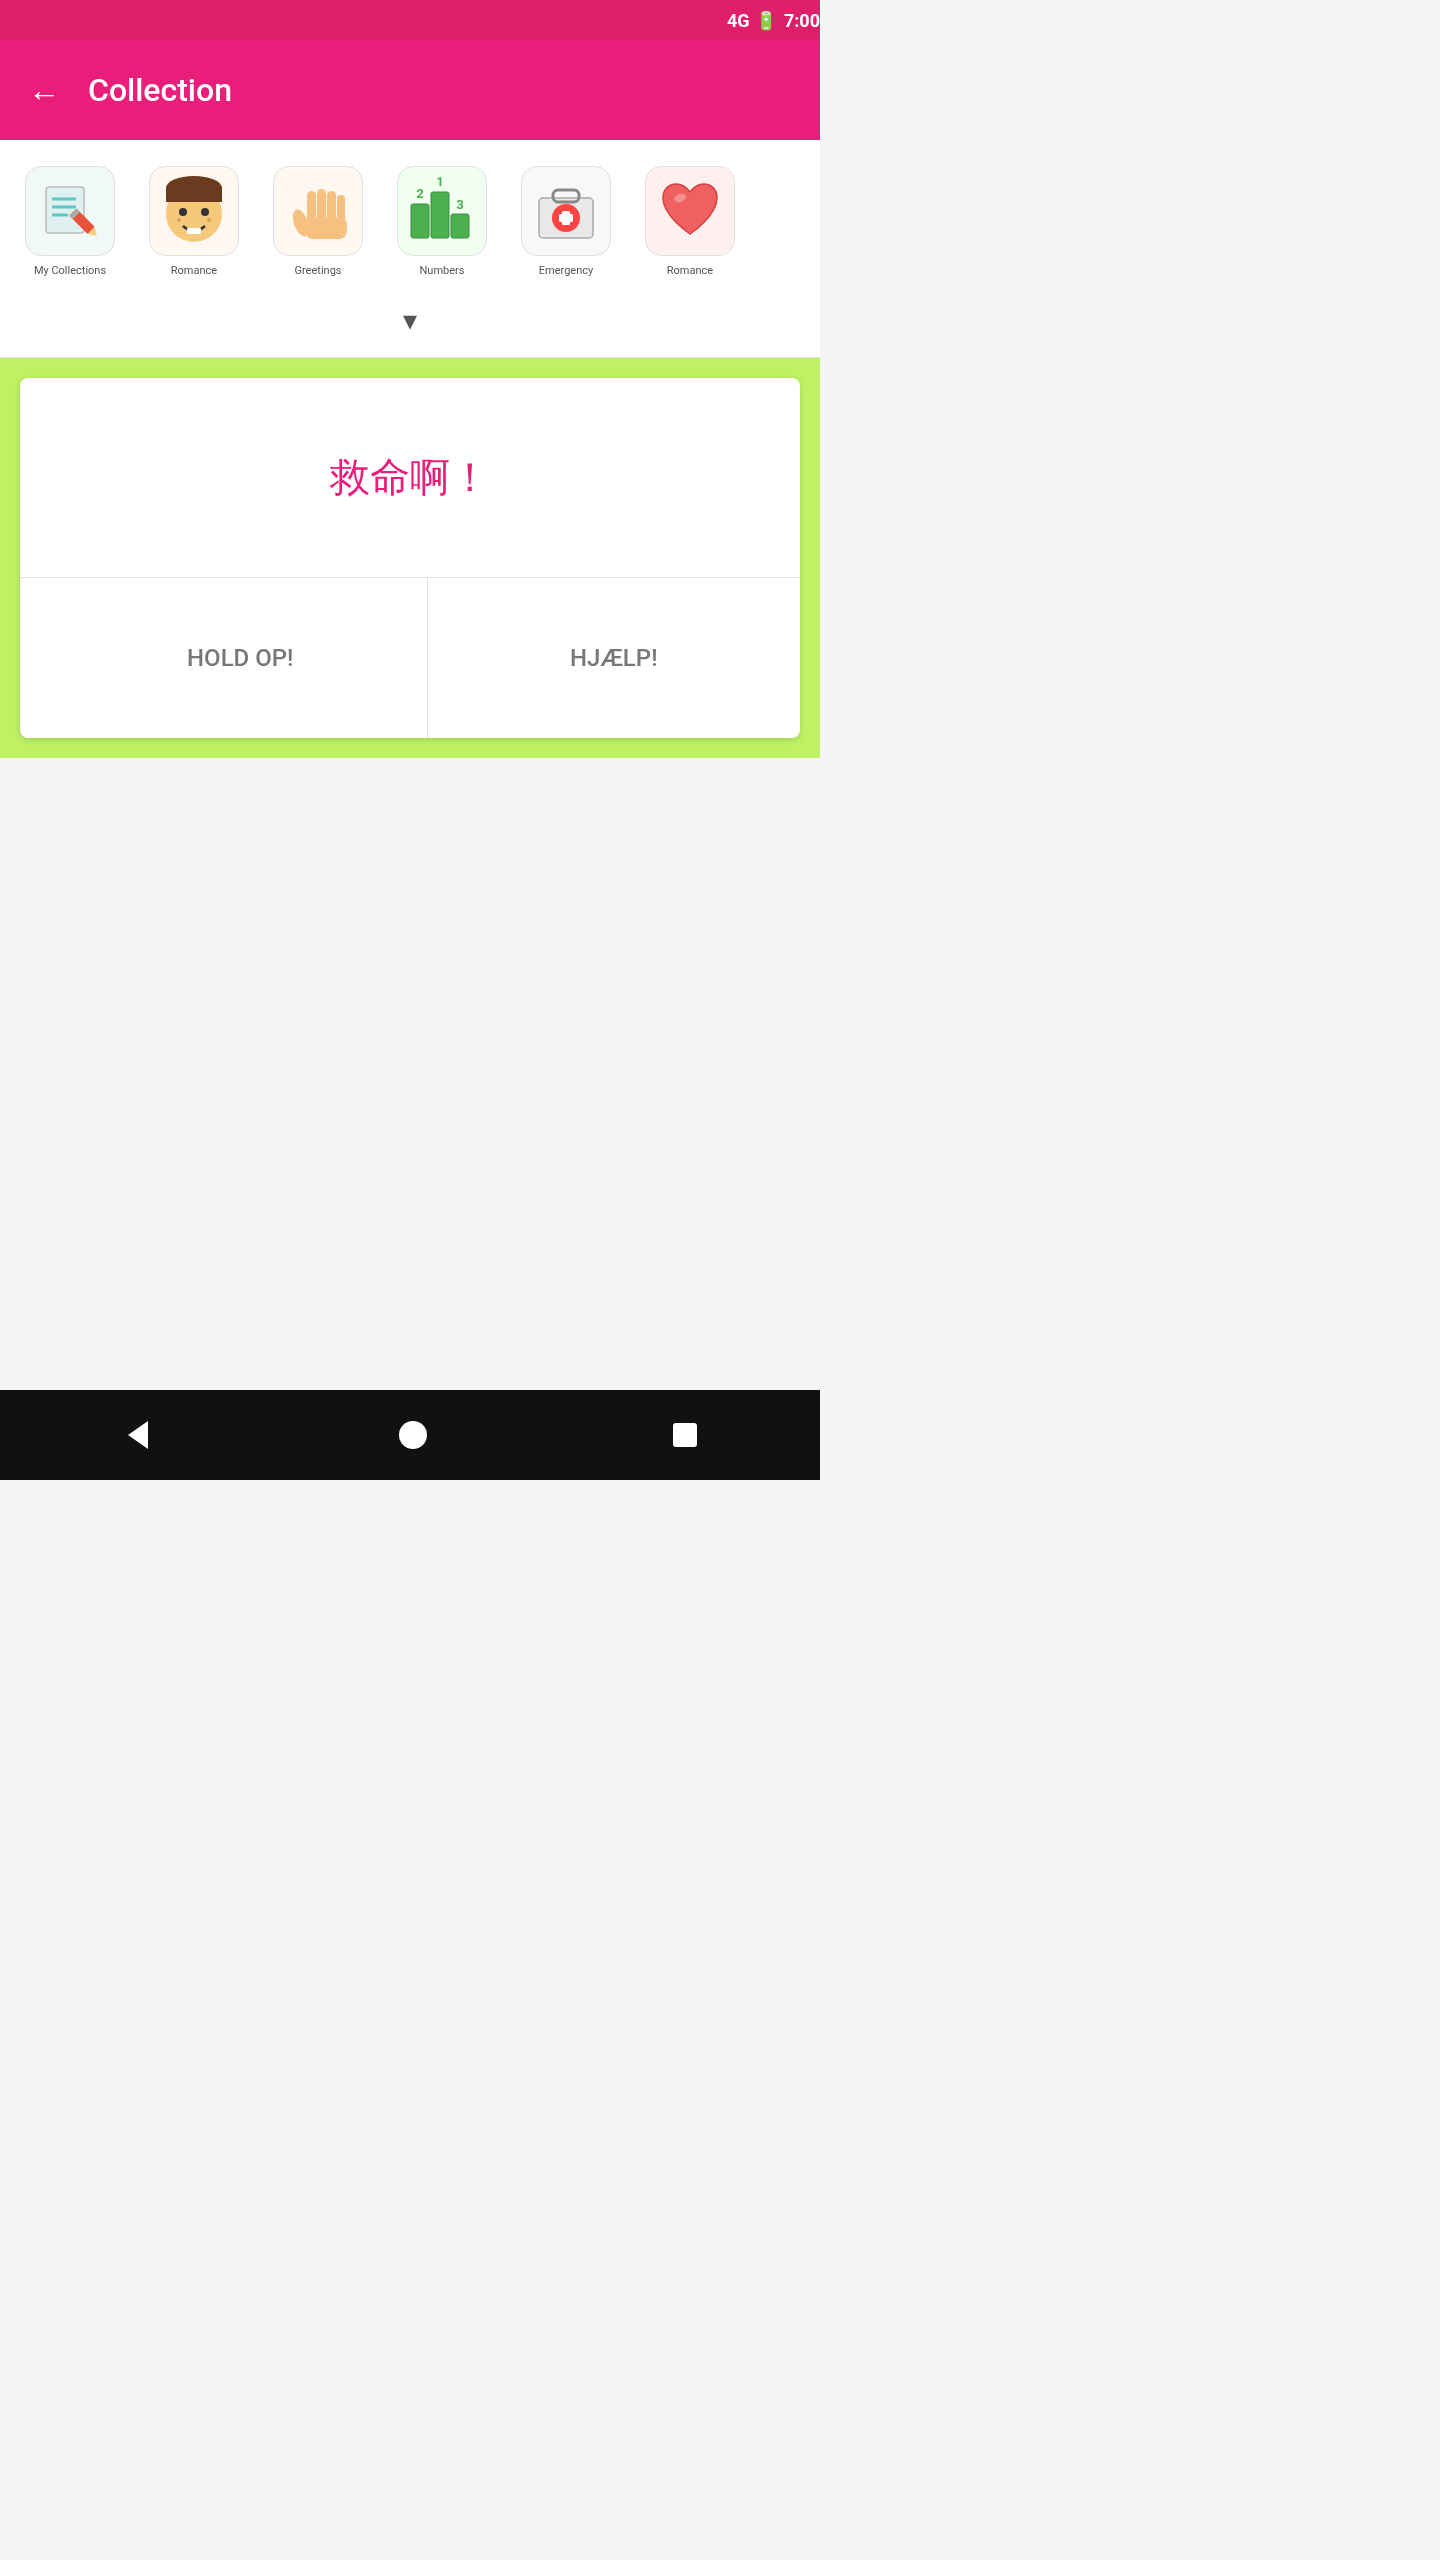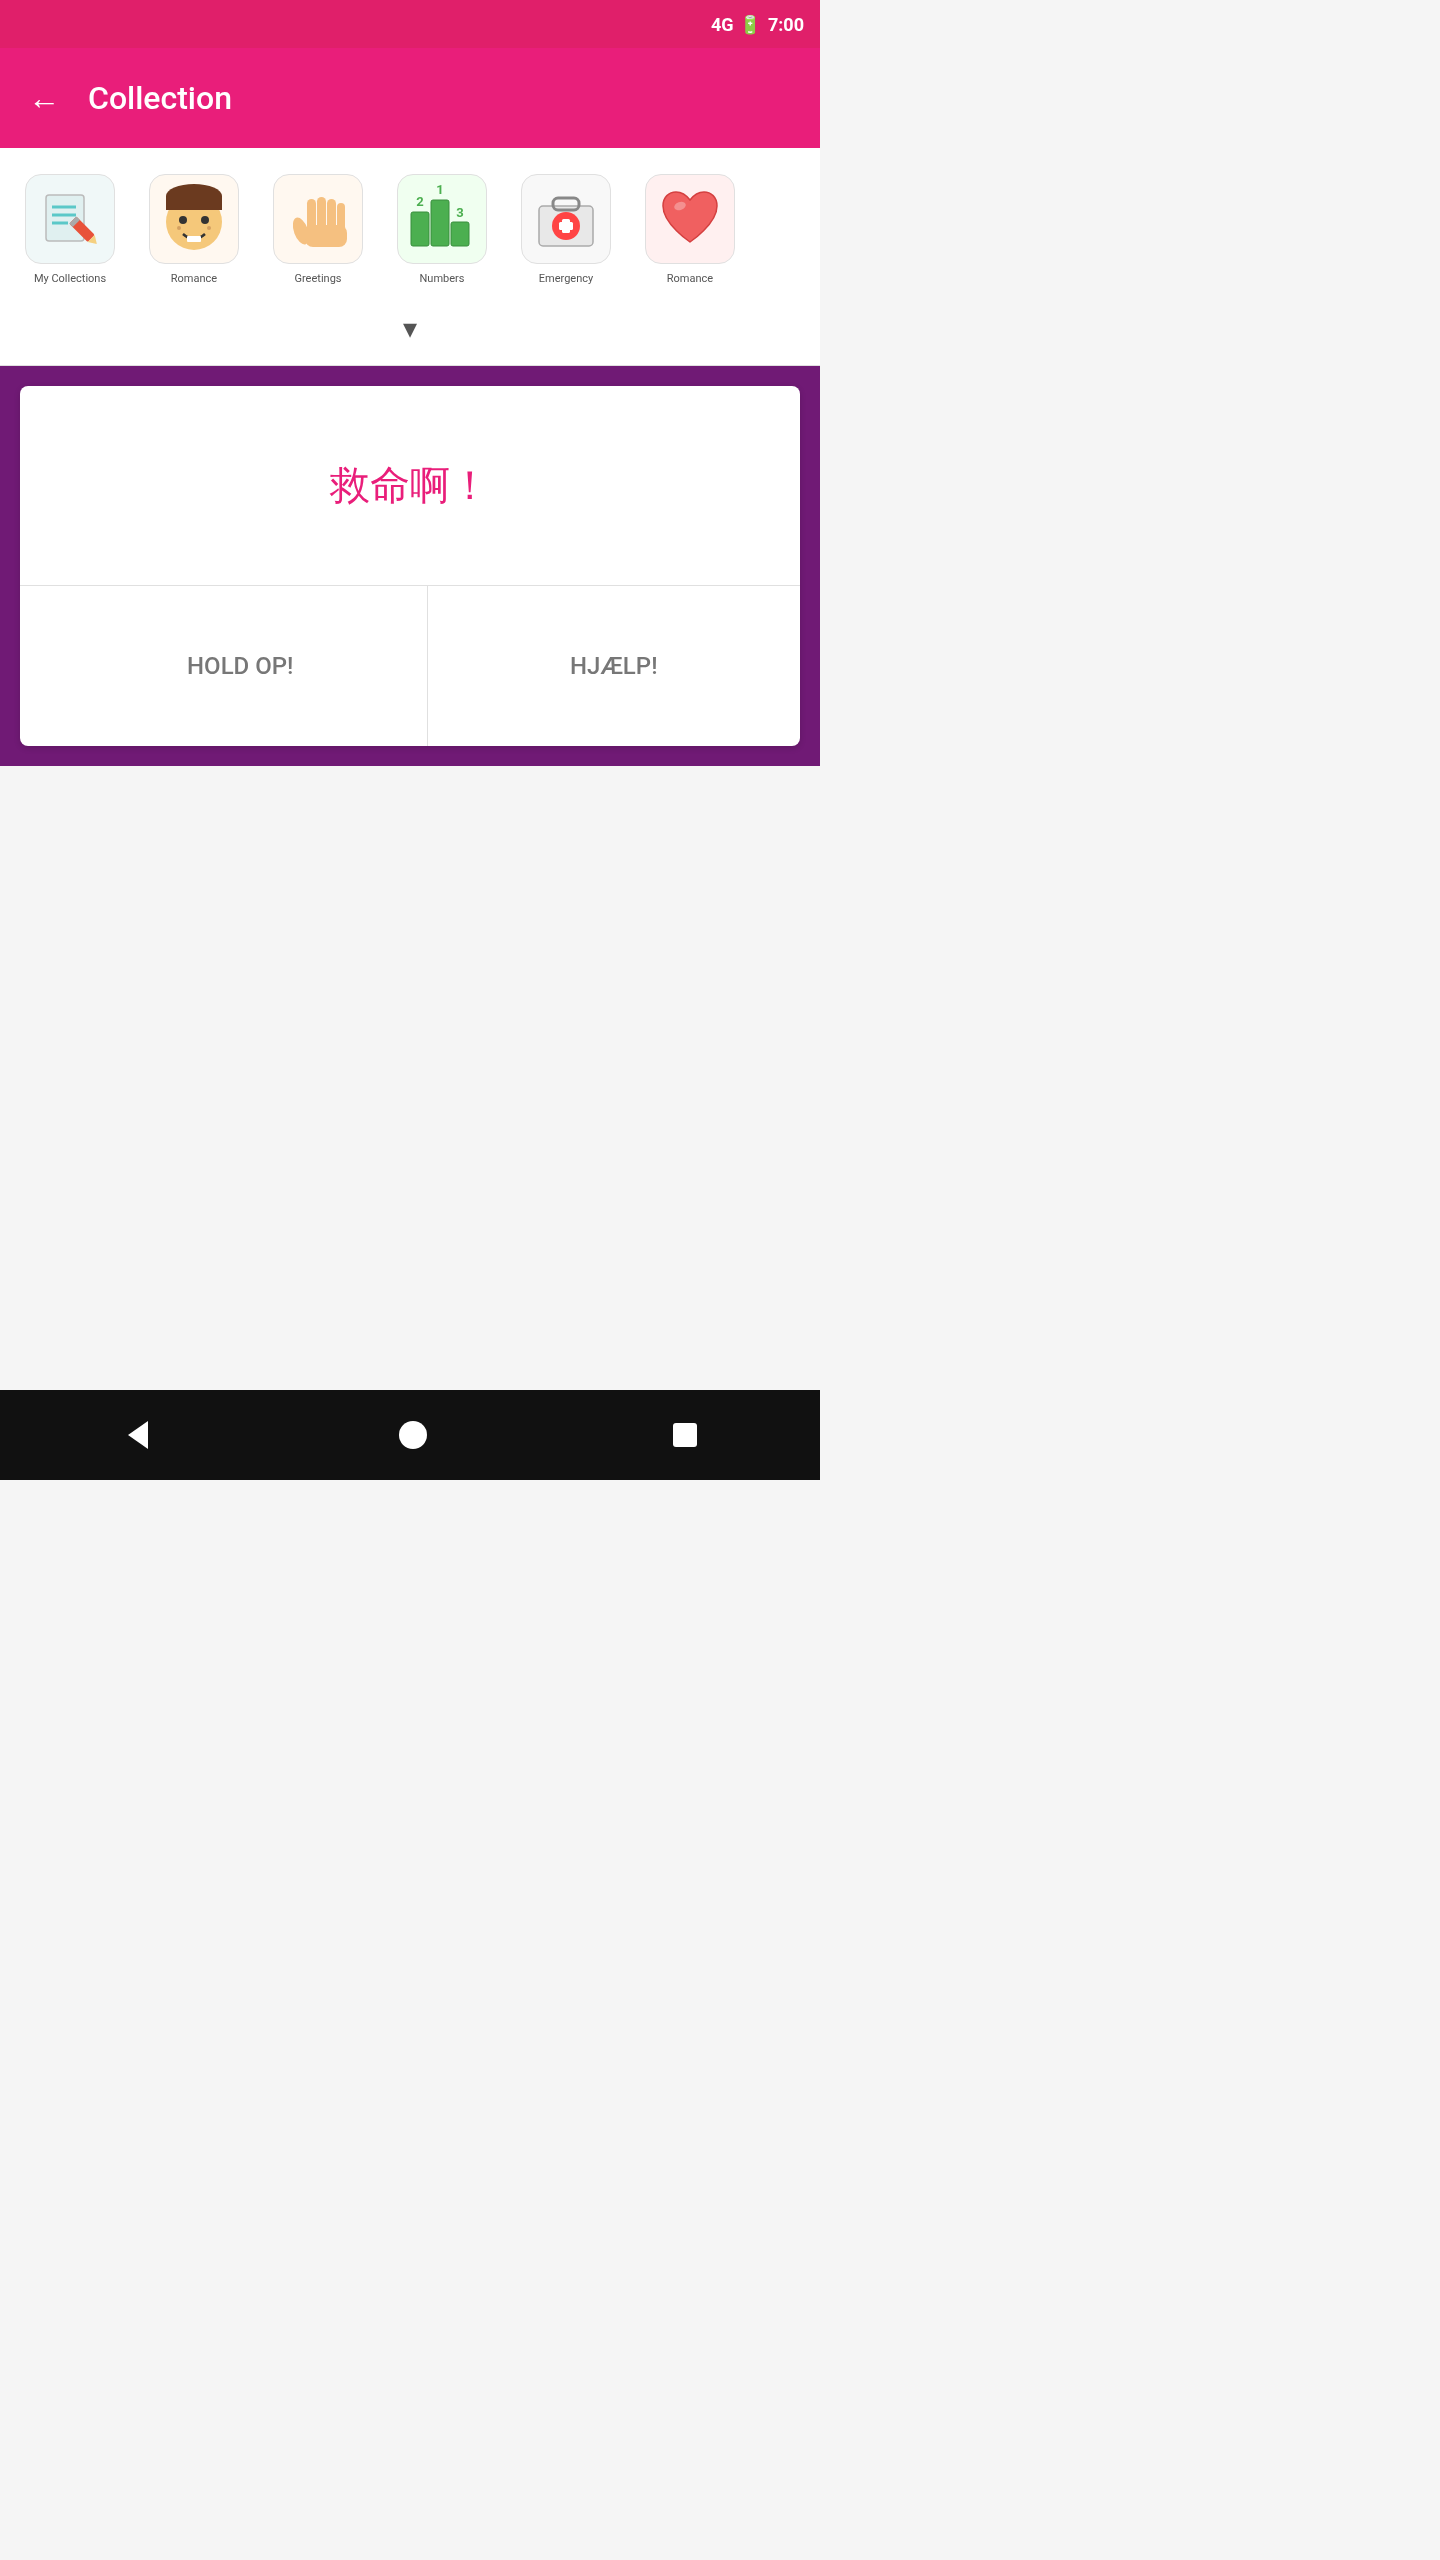--- a/index.html
+++ b/index.html
@@ -13,26 +13,25 @@
       height: 1480px;
       font-family: 'Roboto', Arial, sans-serif;
       background: #f5f5f5;
       overflow: hidden;
       position: relative;
     }
 
     
     .status-bar {
       width: 100%;
-      height: 48px;
+      height: 40px;
       background: #e01f6a;
       display: flex;
       align-items: center;
       justify-content: flex-end;
-      padding-right: 16px;
       gap: 8px;
     }
 
     .status-bar-icons {
       display: flex;
       align-items: center;
       gap: 6px;
     }
 
     .status-text {
@@ -146,21 +145,21 @@
 
     .chevron-down {
       color: #555;
       font-size: 28px;
       cursor: pointer;
     }
 
     
     .flashcard-area {
       padding: 20px;
-      background: #701a75;
+      background: #bef264;
     }
 
     .flashcard {
       background: white;
       border-radius: 8px;
       box-shadow: 0 2px 6px rgba(0,0,0,0.15);
       overflow: hidden;
     }
 
     .flashcard-top {

